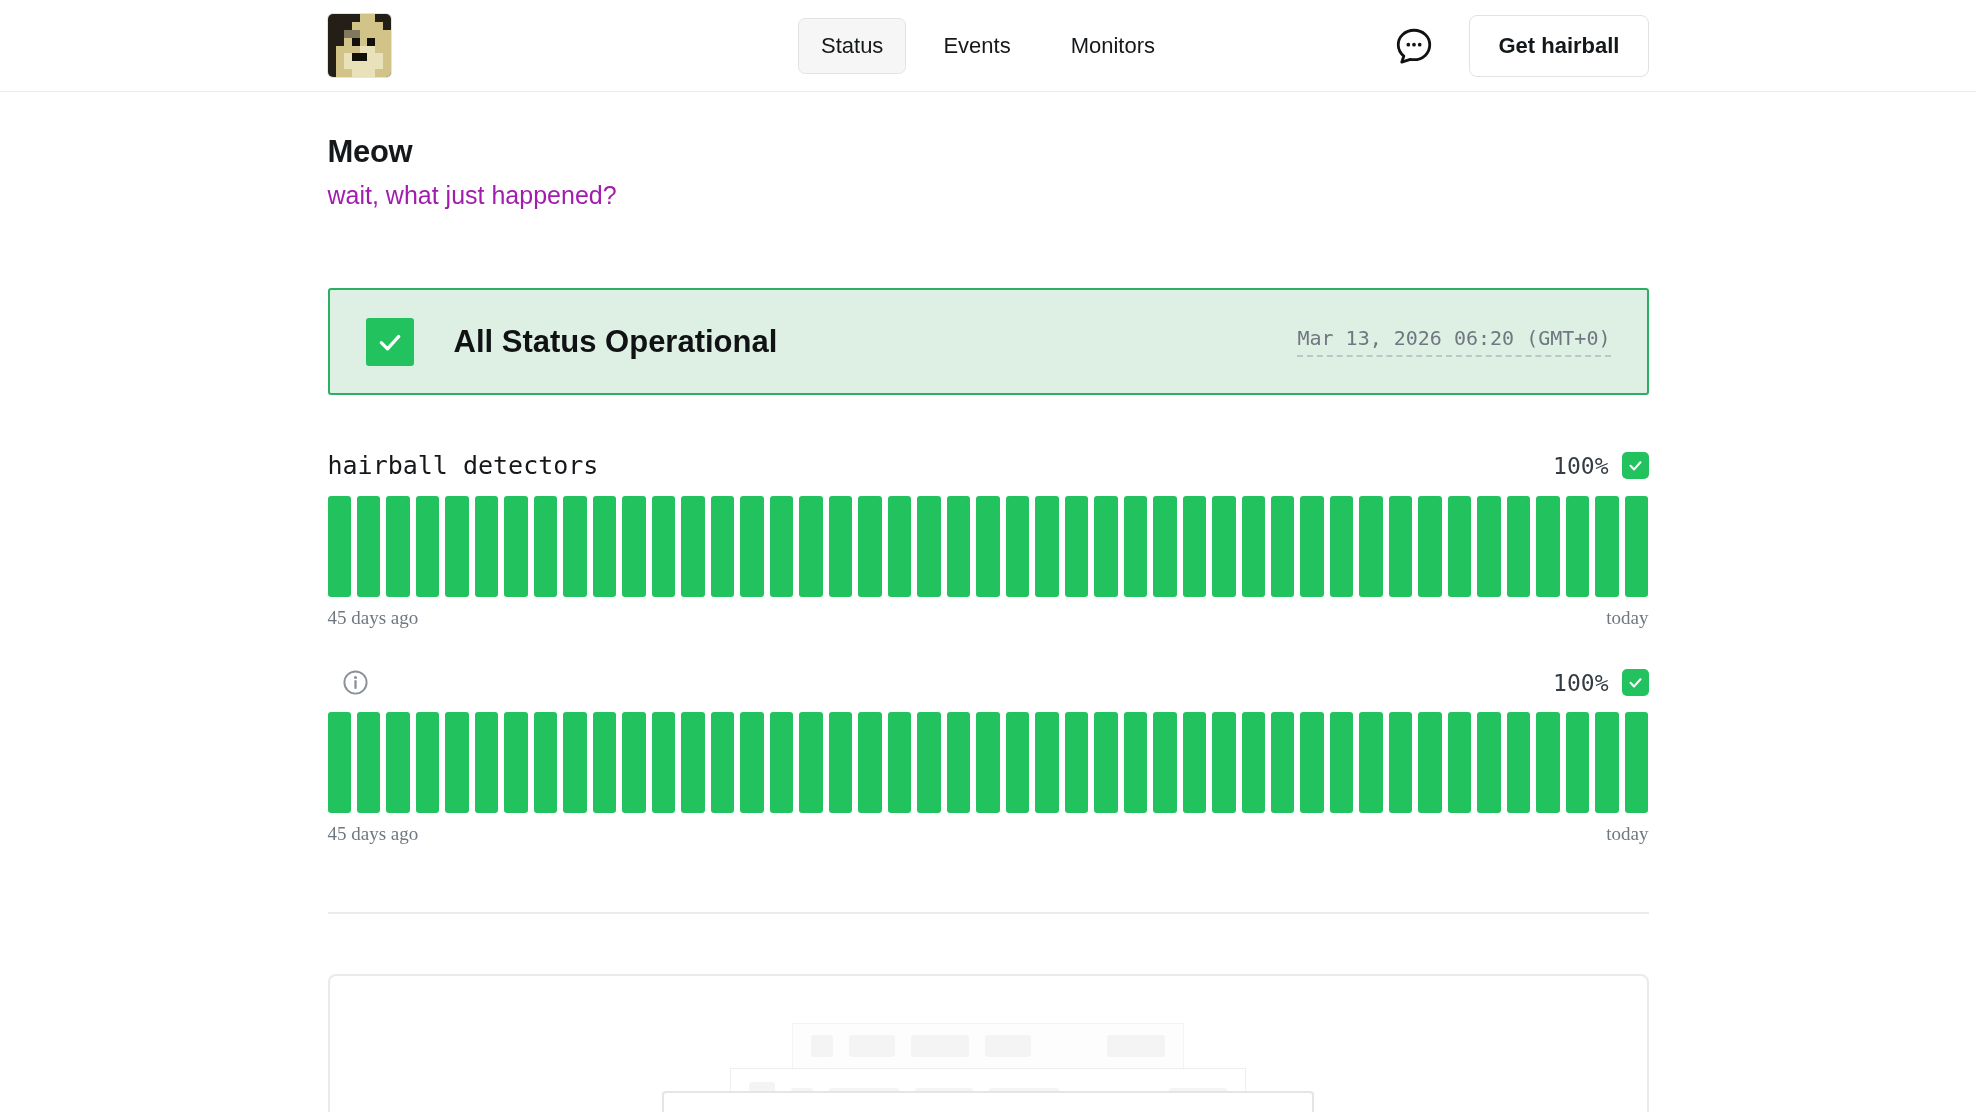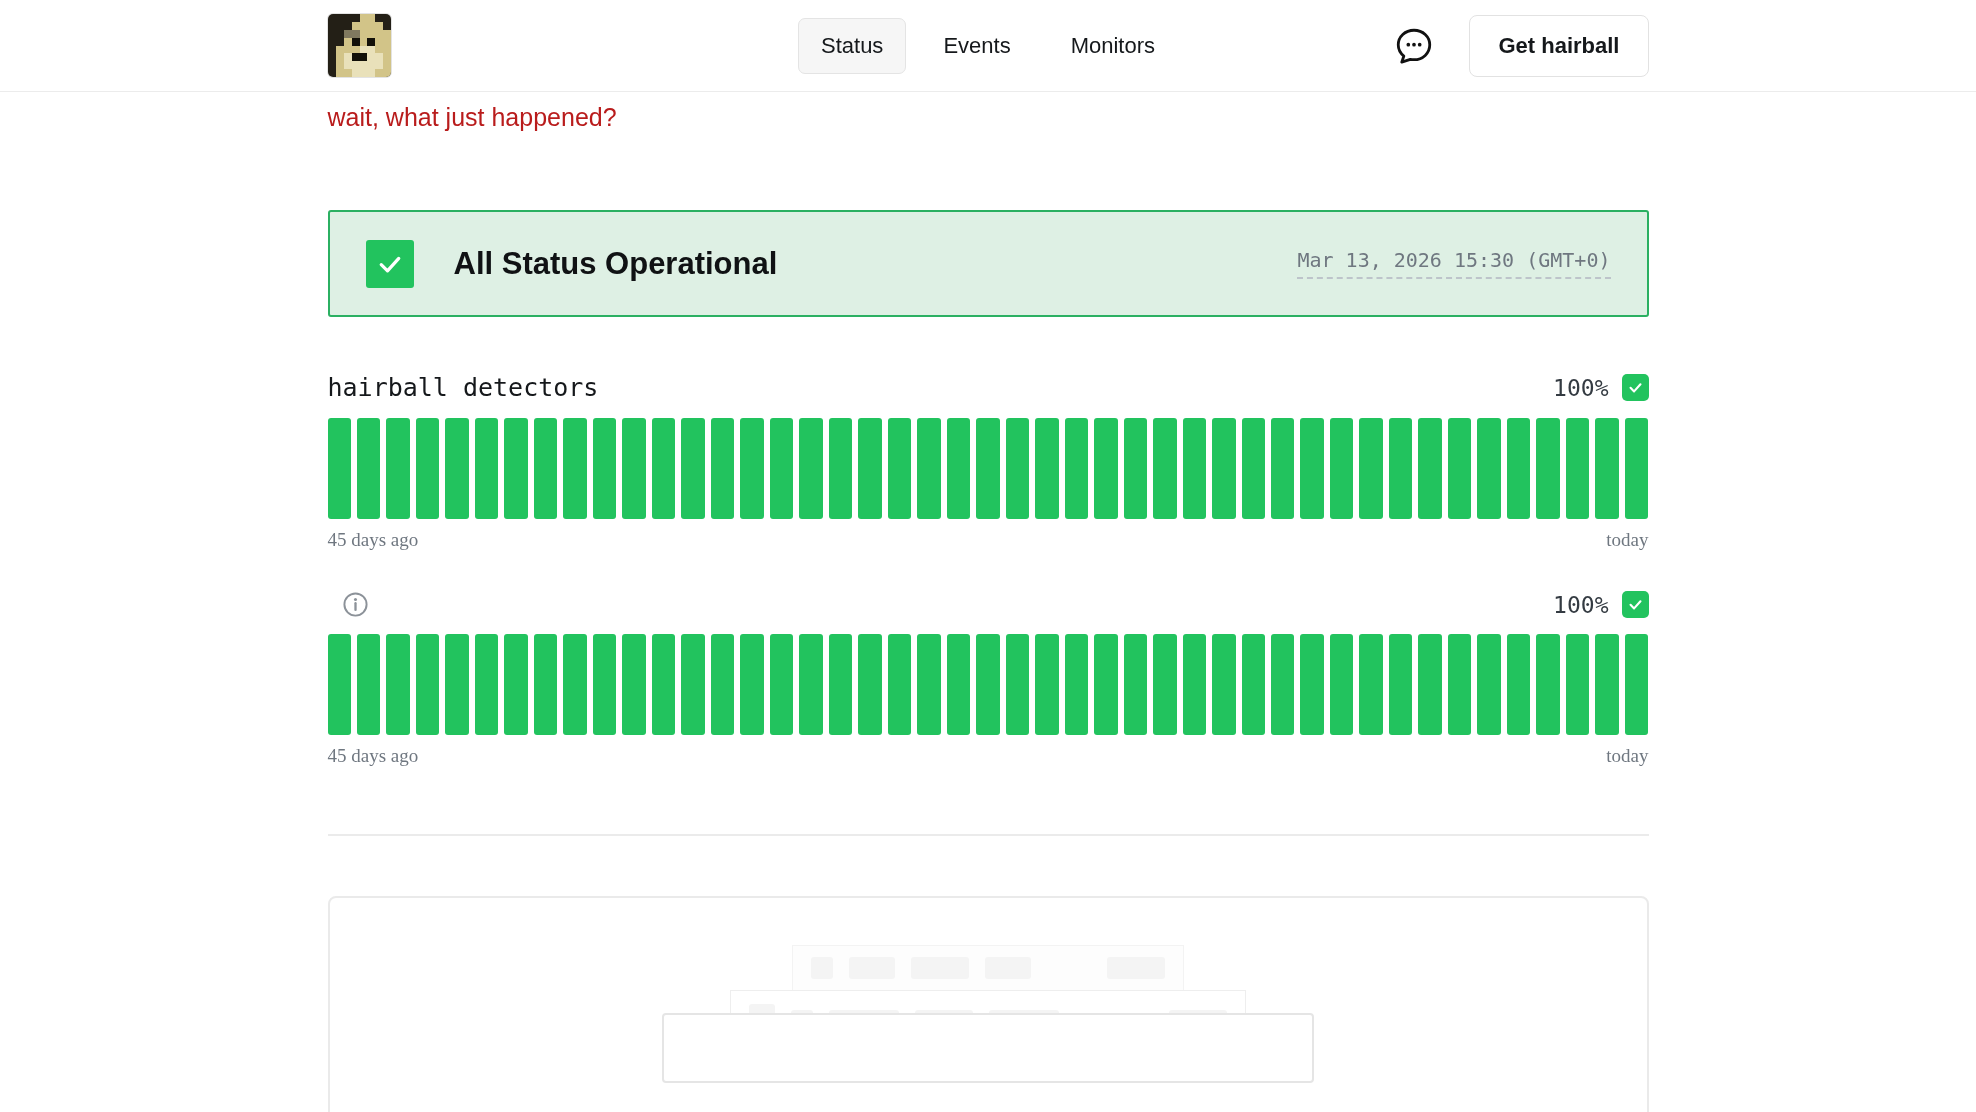--- a/index.html
+++ b/index.html
@@ -20,21 +20,21 @@
     border:1px solid transparent; cursor:pointer; white-space:nowrap; }
   .nav-item.active { background:#f6f6f6; border-color:#e4e4e4; }
   .header-right { display:flex; align-items:center; gap:34px; }
   .speech-btn { width:42px; height:42px; display:flex; align-items:center; justify-content:center; cursor:pointer; }
   .get-updates { font-size:22px; font-weight:600; color:#15181b; background:#fff;
     border:1px solid #e2e2e2; border-radius:8px; padding:17px 28px; cursor:pointer;
     font-family:"Liberation Sans", sans-serif; }
 
   
   .page-title { margin-top:42px; font-size:31px; font-weight:700; letter-spacing:-0.3px; }
-  .page-subtitle { margin-top:11px; font-size:25px; color:#b91c1c; }
+  .page-subtitle { margin-top:11px; font-size:25px; color:#a21caf; }
 
   
   .banner { margin-top:78px; height:107px; background:var(--green-bg); border:2px solid var(--green-border);
     border-radius:3px; display:flex; align-items:center; padding:0 36px; }
   .banner-check { width:48px; height:48px; background:var(--green); border-radius:3px; flex:0 0 auto;
     display:flex; align-items:center; justify-content:center; }
   .banner-label { font-size:31px; font-weight:700; margin-left:40px; color:#101214; }
   .banner-time { margin-left:auto; font-family:"DejaVu Sans Mono", monospace; font-size:20px;
     color:#6f7780; border-bottom:2px dashed #bdc4ca; padding-bottom:5px; cursor:help; }
 
@@ -119,30 +119,31 @@
           <circle cx="30.5" cy="22.5" r="2.1" fill="#111111"></circle>
         </svg>
       </span>
       <button class="get-updates">Get hairball</button>
     </div>
   </div>
 </div>
 
 <div class="container">
 
+  <h1 class="page-title">Meow</h1>
   <div class="page-subtitle">wait, what just happened?</div>
 
   <div class="banner">
     <span class="banner-check">
       <svg width="30" height="30" viewBox="0 0 24 24" fill="none">
         <polyline points="5,12.5 10,17.5 19,7.5" stroke="#ffffff" stroke-width="2.6" stroke-linecap="round" stroke-linejoin="round"></polyline>
       </svg>
     </span>
     <span class="banner-label">All Status Operational</span>
-    <span class="banner-time">Mar 13, 2026 15:30 (GMT+0)</span>
+    <span class="banner-time">Mar 13, 2026 06:20 (GMT+0)</span>
   </div>
 
   <div id="monitors-root">
   <section class="monitor">
     <div class="monitor-head">
       <span class="monitor-name">hairball detectors</span>
 
       <span class="monitor-right">
         <span class="monitor-uptime">100%</span>
         <span class="monitor-check">

